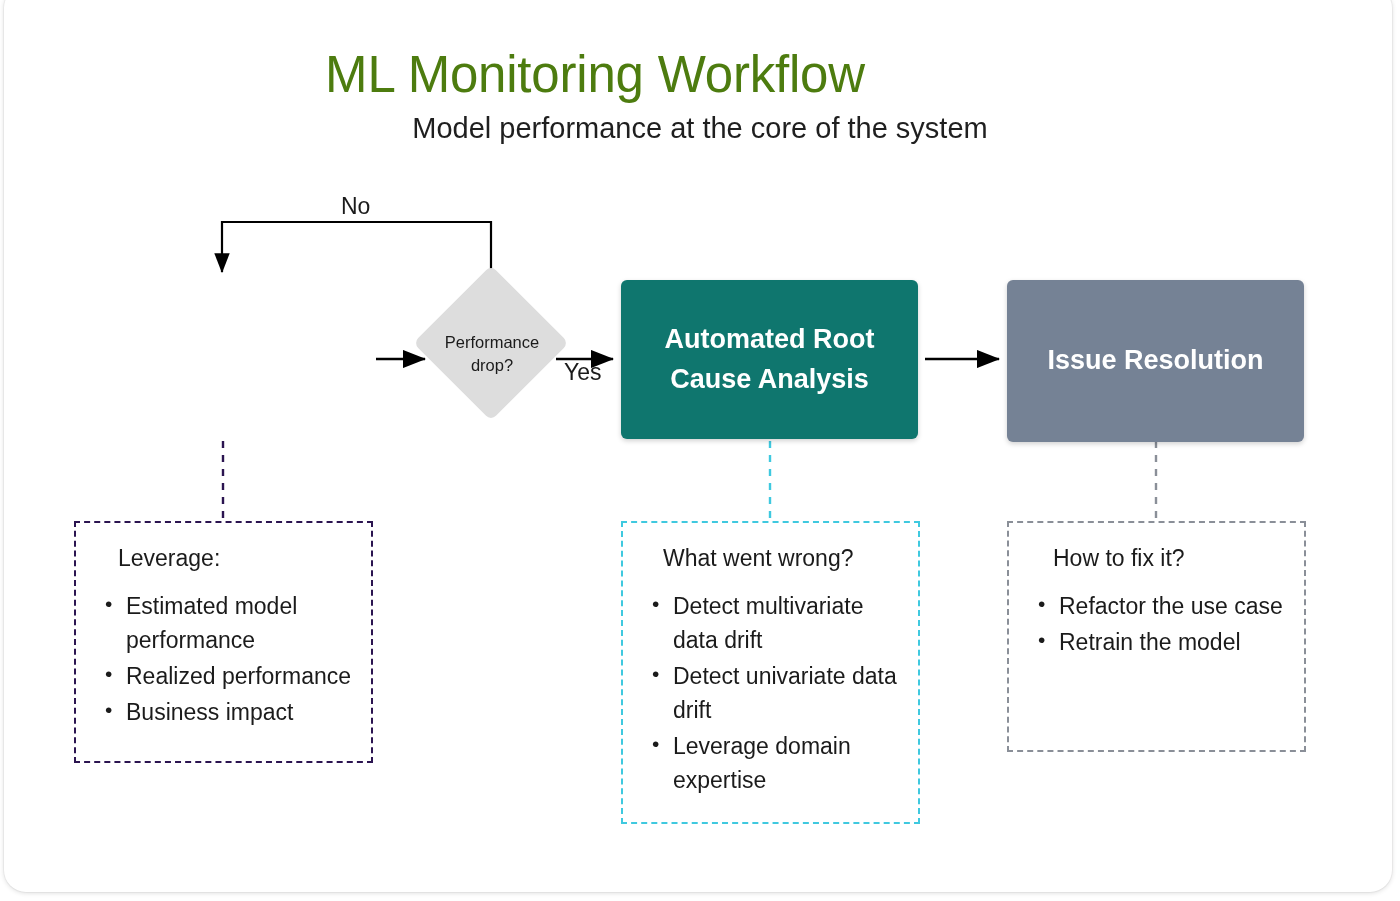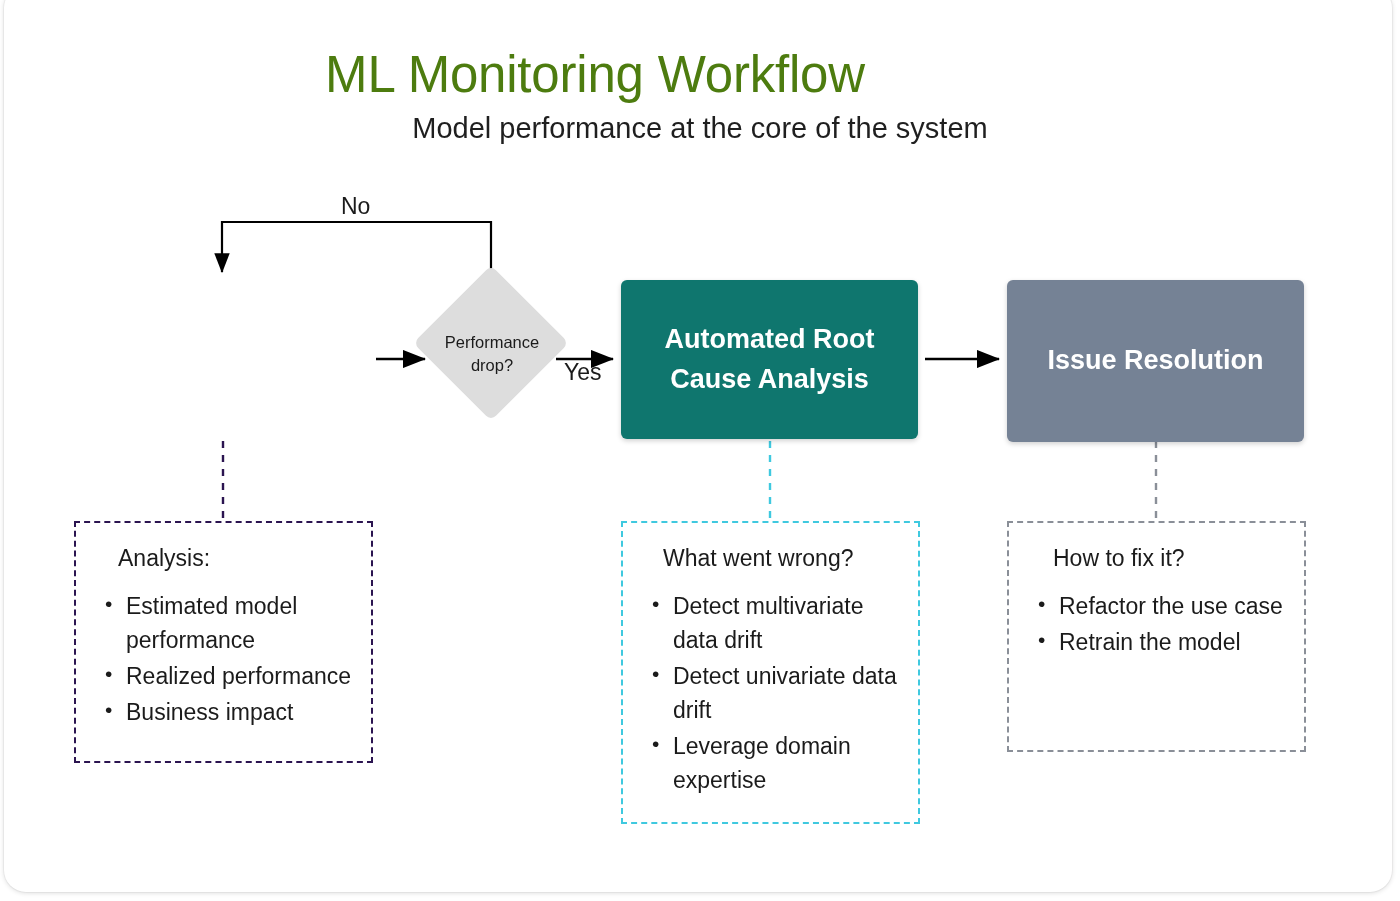--- a/index.html
+++ b/index.html
@@ -225,21 +225,21 @@
 
   <div class="proc-box" id="box-root-cause">
     <span>Automated Root Cause Analysis</span>
   </div>
 
   <div class="proc-box" id="box-issue-resolution">
     <span>Issue Resolution</span>
   </div>
 
   <div class="detail-box" id="detail-monitors">
-    <div class="detail-heading">Analysis:</div>
+    <div class="detail-heading">Leverage:</div>
     <ul class="detail-list">
       <li>Estimated model performance</li>
       <li>Realized performance</li>
       <li>Business impact</li>
     </ul>
   </div>
 
   <div class="detail-box" id="detail-what-went-wrong">
     <div class="detail-heading">What went wrong?</div>
     <ul class="detail-list">

